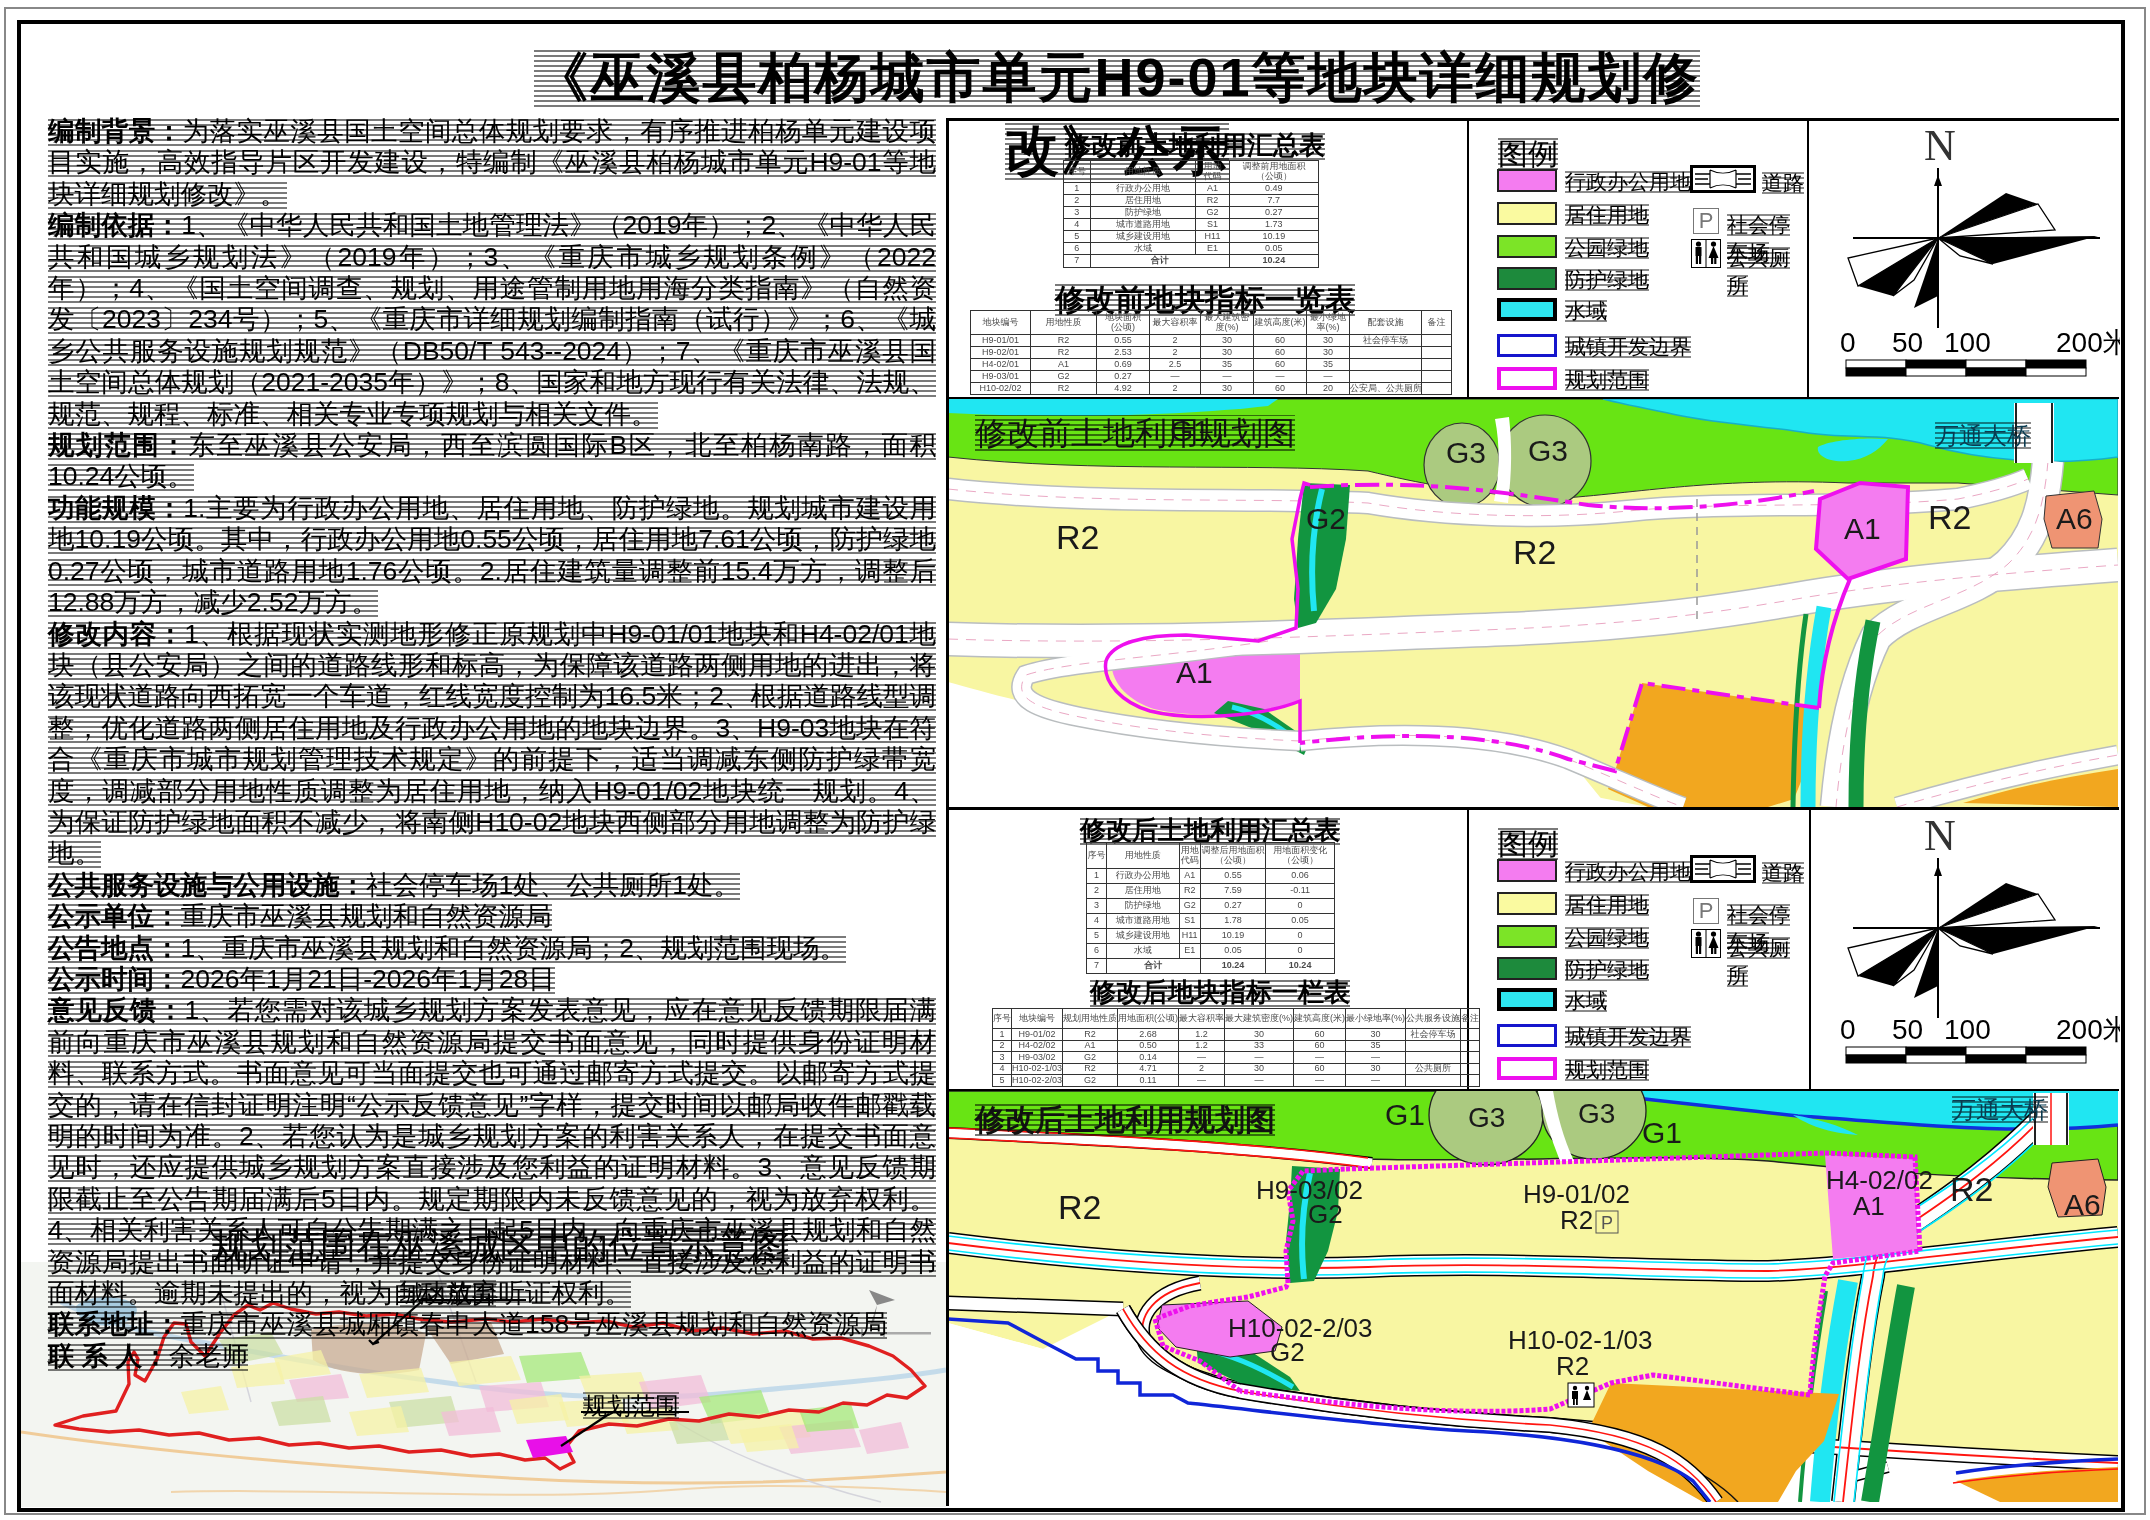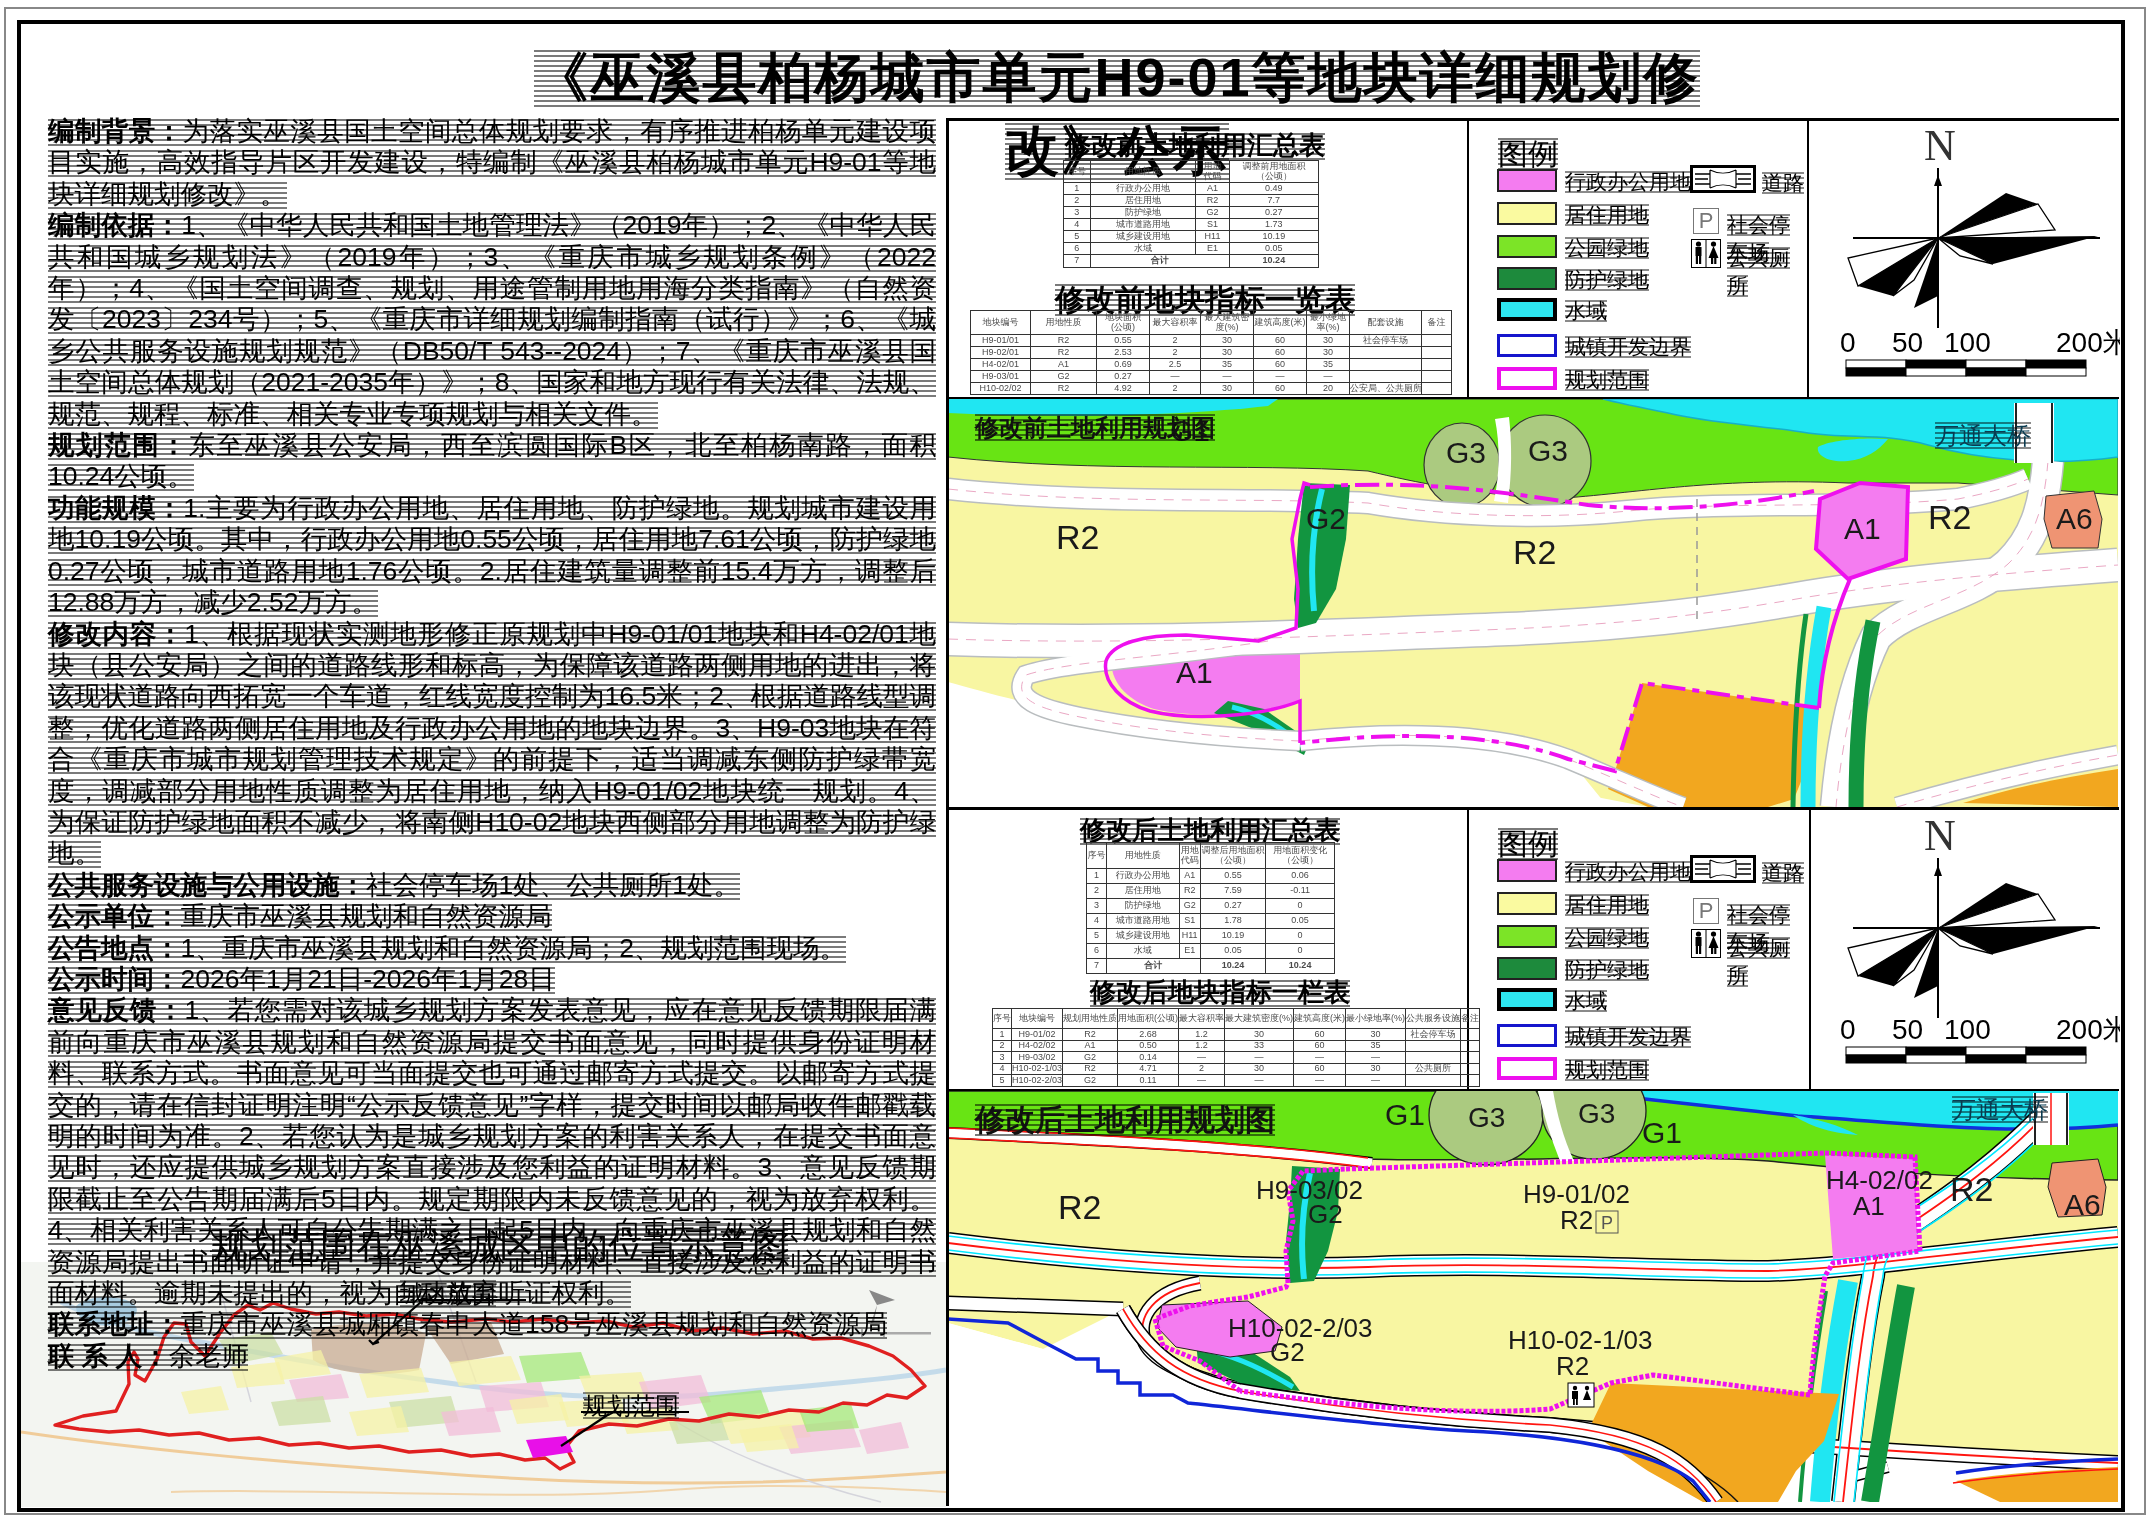--- a/index.html
+++ b/index.html
@@ -71,21 +71,21 @@
     <text x="565" y="165" font-size="34" fill="#1a1a1a">R2</text>
     <text x="980" y="130" font-size="34" fill="#1a1a1a">R2</text>
     <text x="222" y="42" font-size="30" fill="#1a1a1a">G1</text>
     <text x="358" y="130" font-size="30" fill="#1a1a1a">G2</text>
     <text x="498" y="64" font-size="30" fill="#1a1a1a">G3</text>
     <text x="580" y="62" font-size="30" fill="#1a1a1a">G3</text>
     <text x="228" y="284" font-size="30" fill="#1a1a1a">A1</text>
     <text x="896" y="140" font-size="30" fill="#1a1a1a">A1</text>
     <text x="1108" y="130" font-size="30" fill="#1a1a1a">A6</text>
   </svg>
-<div class="abs" style="left:975px;top:412px;font-size:24px;font-weight:bold;color:#111;"><span class="zh">修改前土地利用规划图</span></div>
+<div class="abs" style="left:975px;top:412px;font-size:32px;font-weight:normal;color:#111;"><span class="zh">修改前土地利用规划图</span></div>
 <div class="abs" style="left:1935px;top:420px;font-size:24px;color:#0a3b50;"><span class="zl">万通大桥</span></div>
 
 <svg class="abs" style="left:948px;top:1091px;" width="1170" height="411" viewBox="0 0 1170 411">
     <rect width="1170" height="411" fill="#fff"></rect>
     <path d="M0,38 C150,45 300,52 420,68 C540,72 700,62 820,70 C900,78 1000,88 1170,89 L1170,380 C1000,370 800,352 602,334 C520,330 420,322 290,300 C230,288 200,262 175,218 L95,258 L0,232 Z" fill="#f8f6a2"></path>
     <path d="M0,0 H1170 V89 C1000,88 900,78 820,70 C700,62 540,72 420,68 C300,52 150,45 0,38 Z" fill="#68e414" stroke="#222" stroke-width="1.5"></path>
     <path d="M640,0 L1170,0 L1170,33 C1050,44 950,30 850,24 C780,16 700,8 640,0 Z" fill="#20e6f2"></path>
     <path d="M640,1 C700,9 780,17 850,25 C950,31 1050,45 1170,34" fill="none" stroke="#1030dd" stroke-width="3.5"></path>
     <path d="M845,24 C860,34 880,42 910,44 C890,34 870,28 845,24 Z" fill="#20e6f2"></path>
     <path d="M480,60 A58,52 0 0 1 596,28 L596,75 L480,75 Z" fill="none"></path>

